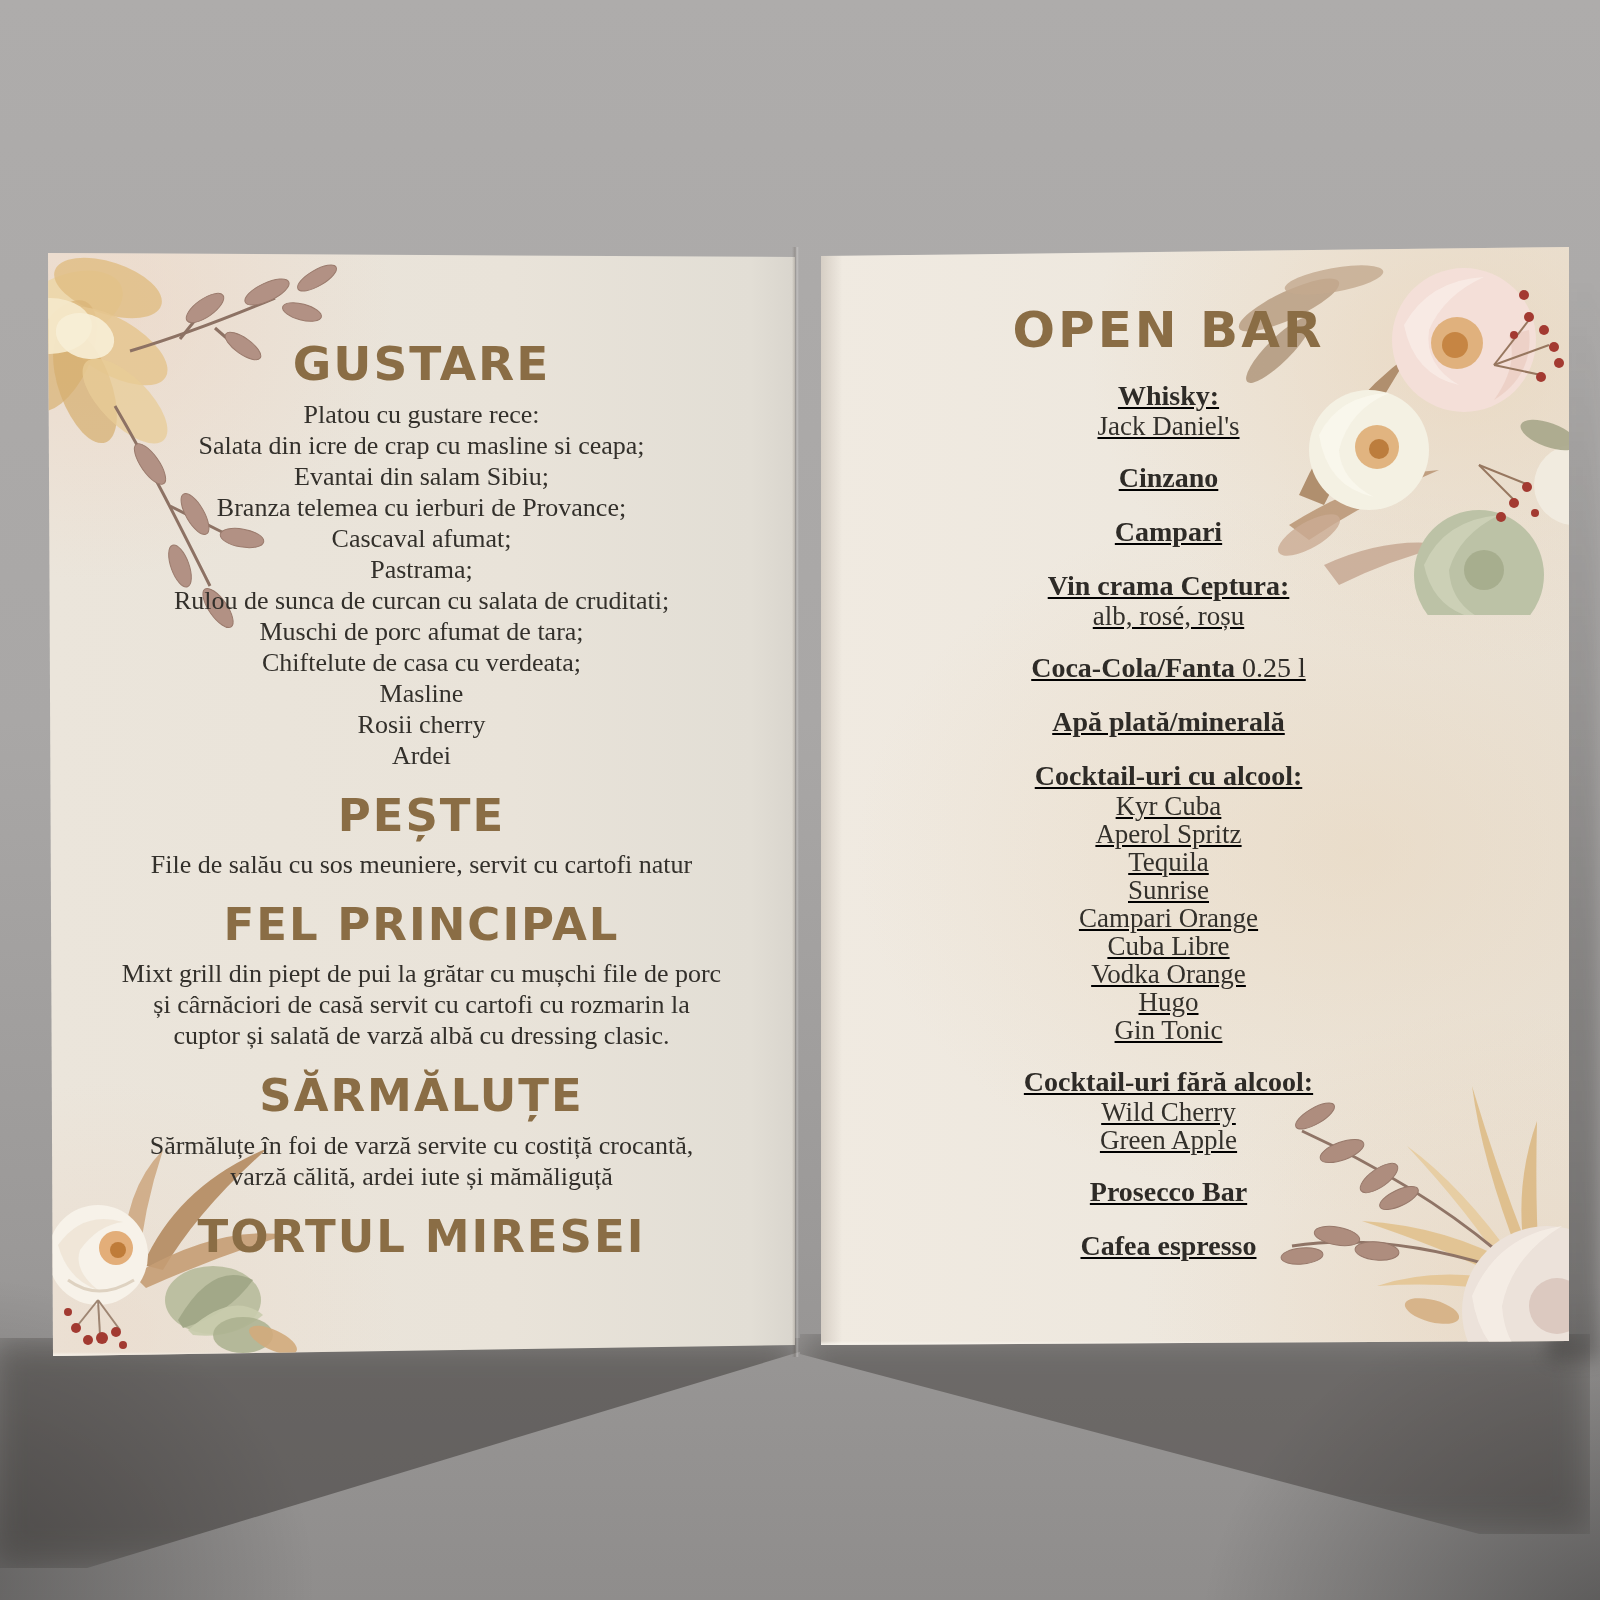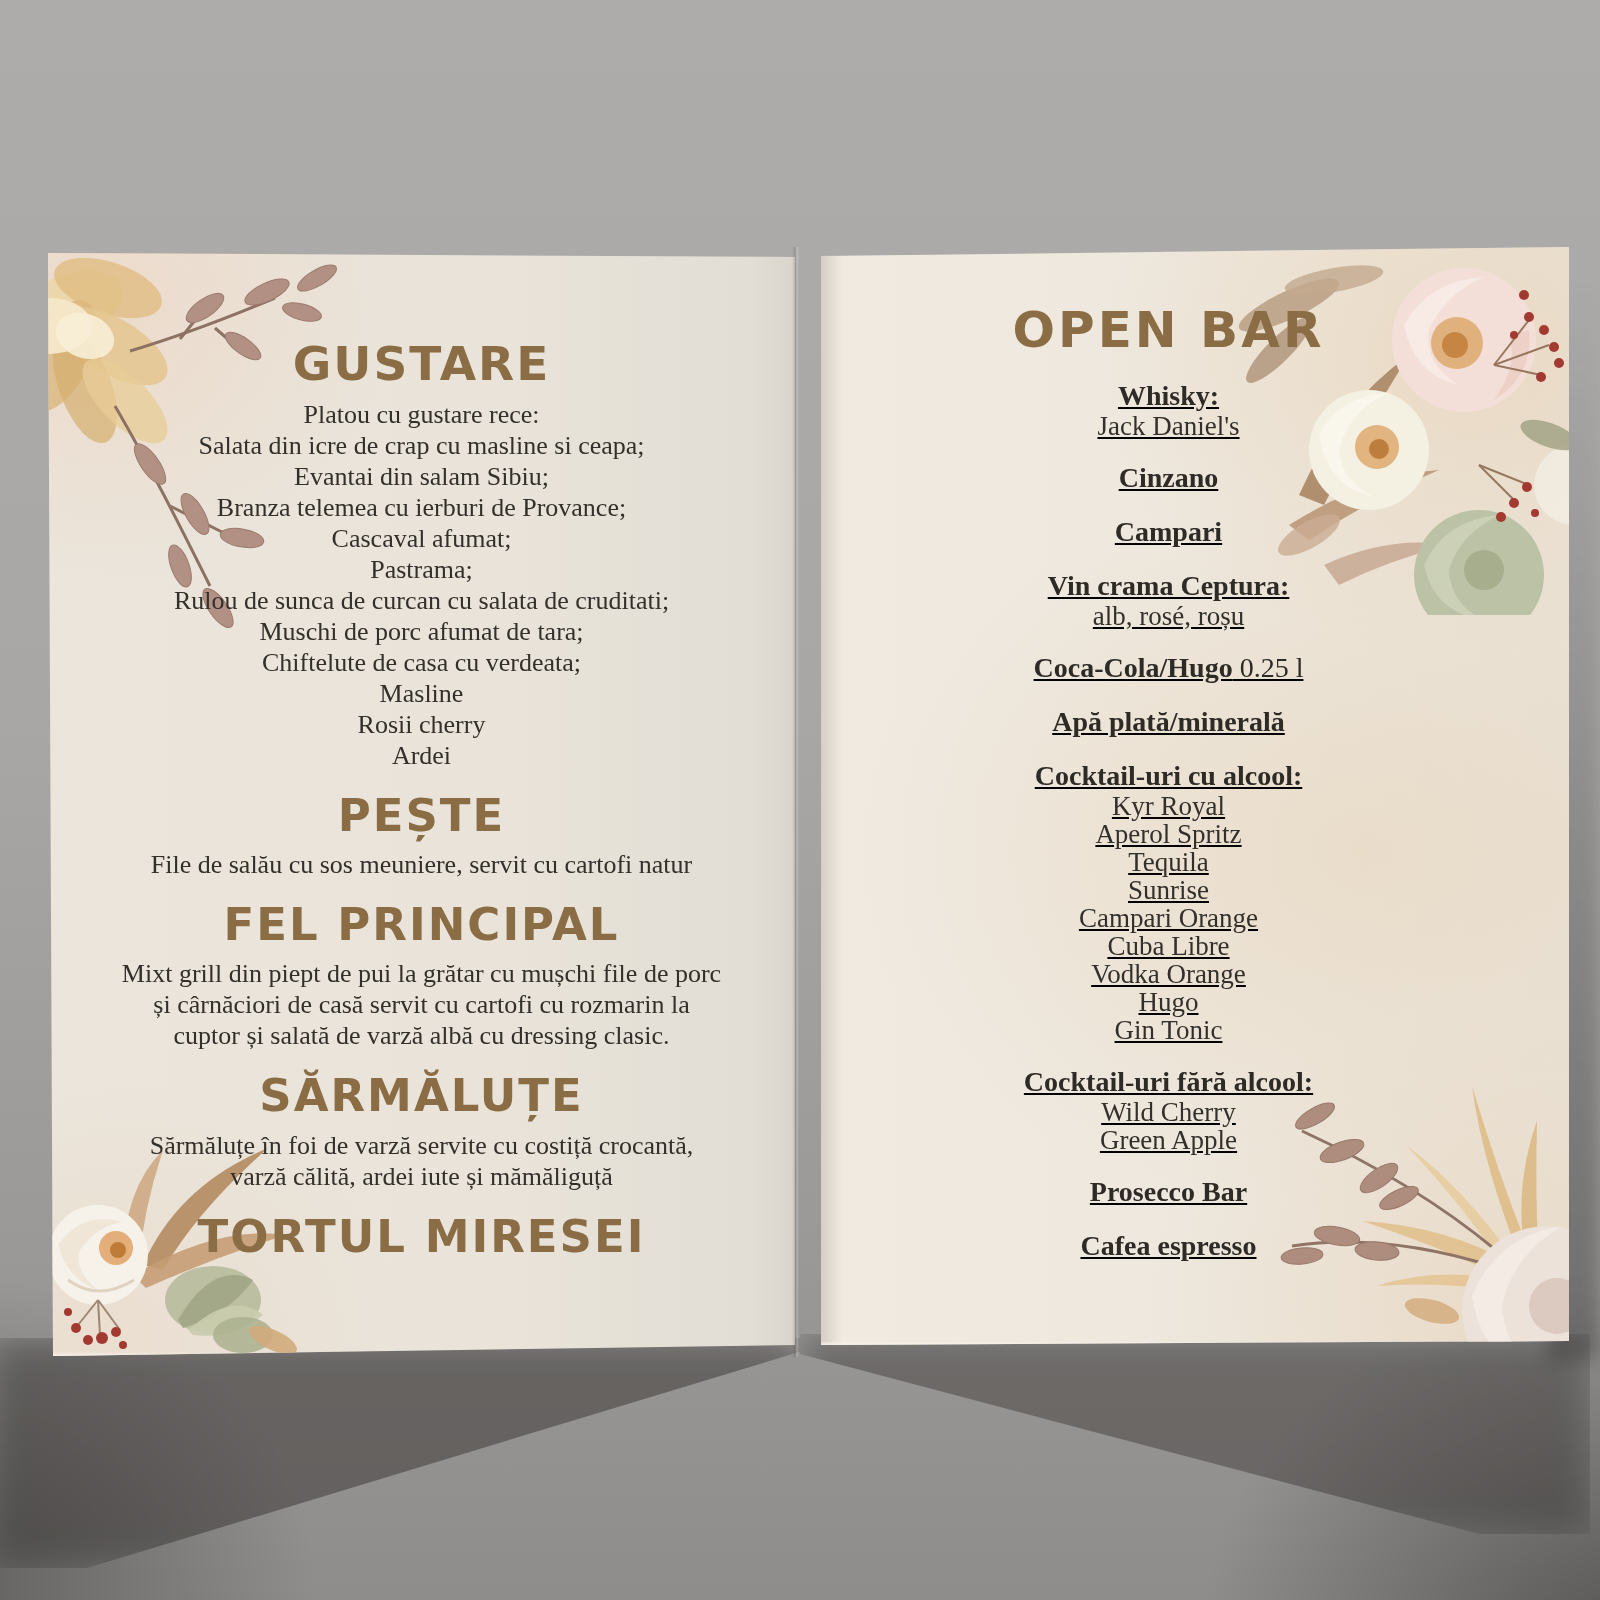--- a/index.html
+++ b/index.html
@@ -253,28 +253,28 @@
             <div class="glabel"><span>Cinzano</span></div>
           </div>
           <div class="group">
             <div class="glabel"><span>Campari</span></div>
           </div>
           <div class="group">
             <div class="glabel"><span>Vin crama Ceptura:</span></div>
             <div class="gitem">alb, rosé, roșu</div>
           </div>
           <div class="group">
-            <div class="glabel"><span>Coca-Cola/Hugo</span><span class="suffix"> 0.25 l</span></div>
+            <div class="glabel"><span>Coca-Cola/Fanta</span><span class="suffix"> 0.25 l</span></div>
           </div>
           <div class="group">
             <div class="glabel"><span>Apă plată/minerală</span></div>
           </div>
           <div class="group">
             <div class="glabel"><span>Cocktail-uri cu alcool:</span></div>
-            <div class="gitem">Kyr Royal</div>
+            <div class="gitem">Kyr Cuba</div>
             <div class="gitem">Aperol Spritz</div>
             <div class="gitem">Tequila</div>
             <div class="gitem">Sunrise</div>
             <div class="gitem">Campari Orange</div>
             <div class="gitem">Cuba Libre</div>
             <div class="gitem">Vodka Orange</div>
             <div class="gitem">Hugo</div>
             <div class="gitem">Gin Tonic</div>
           </div>
           <div class="group">

